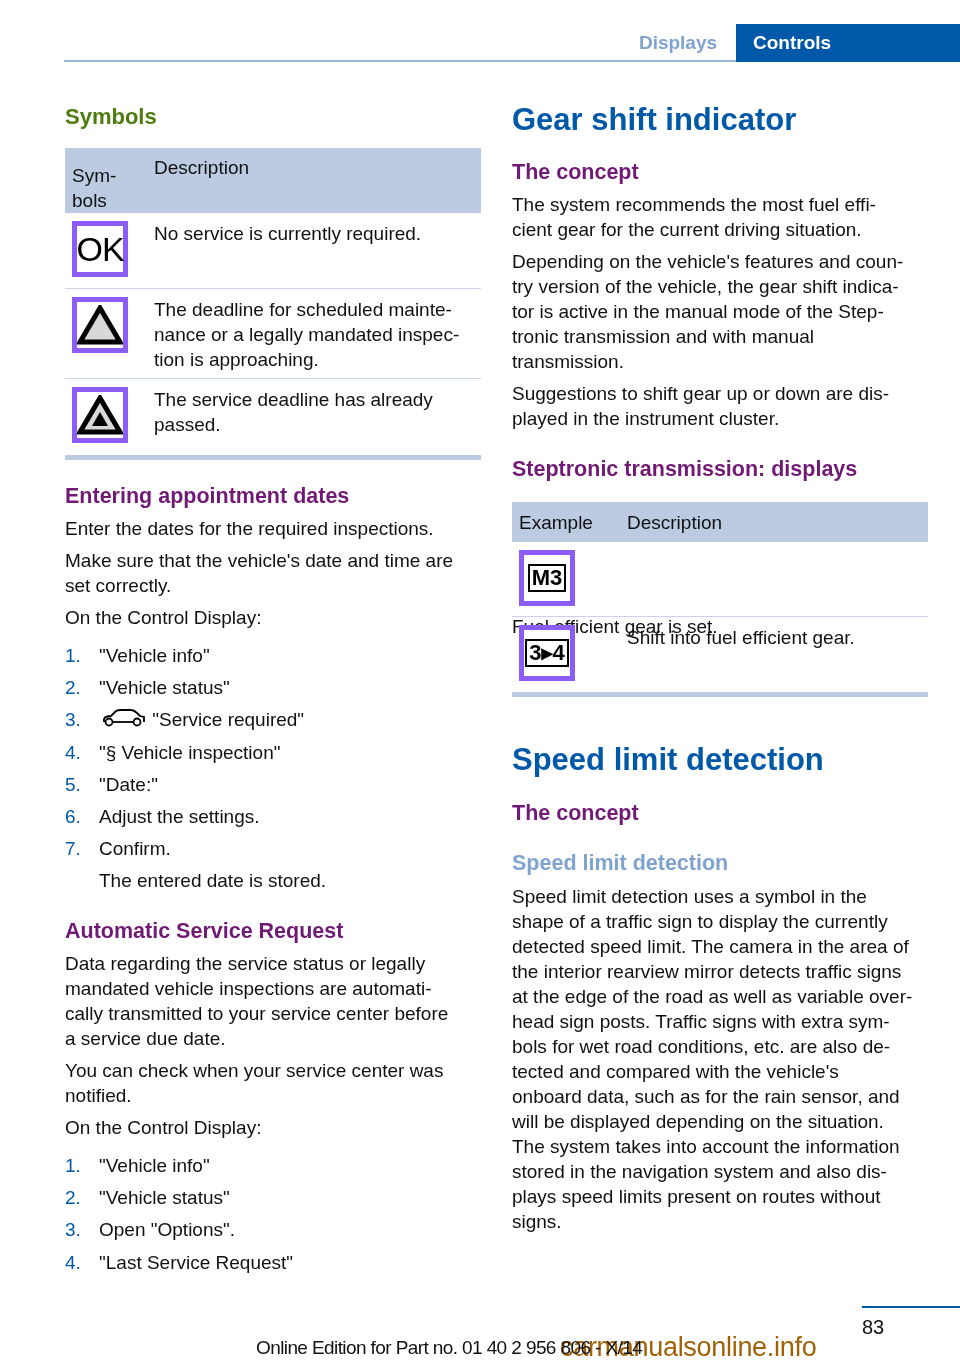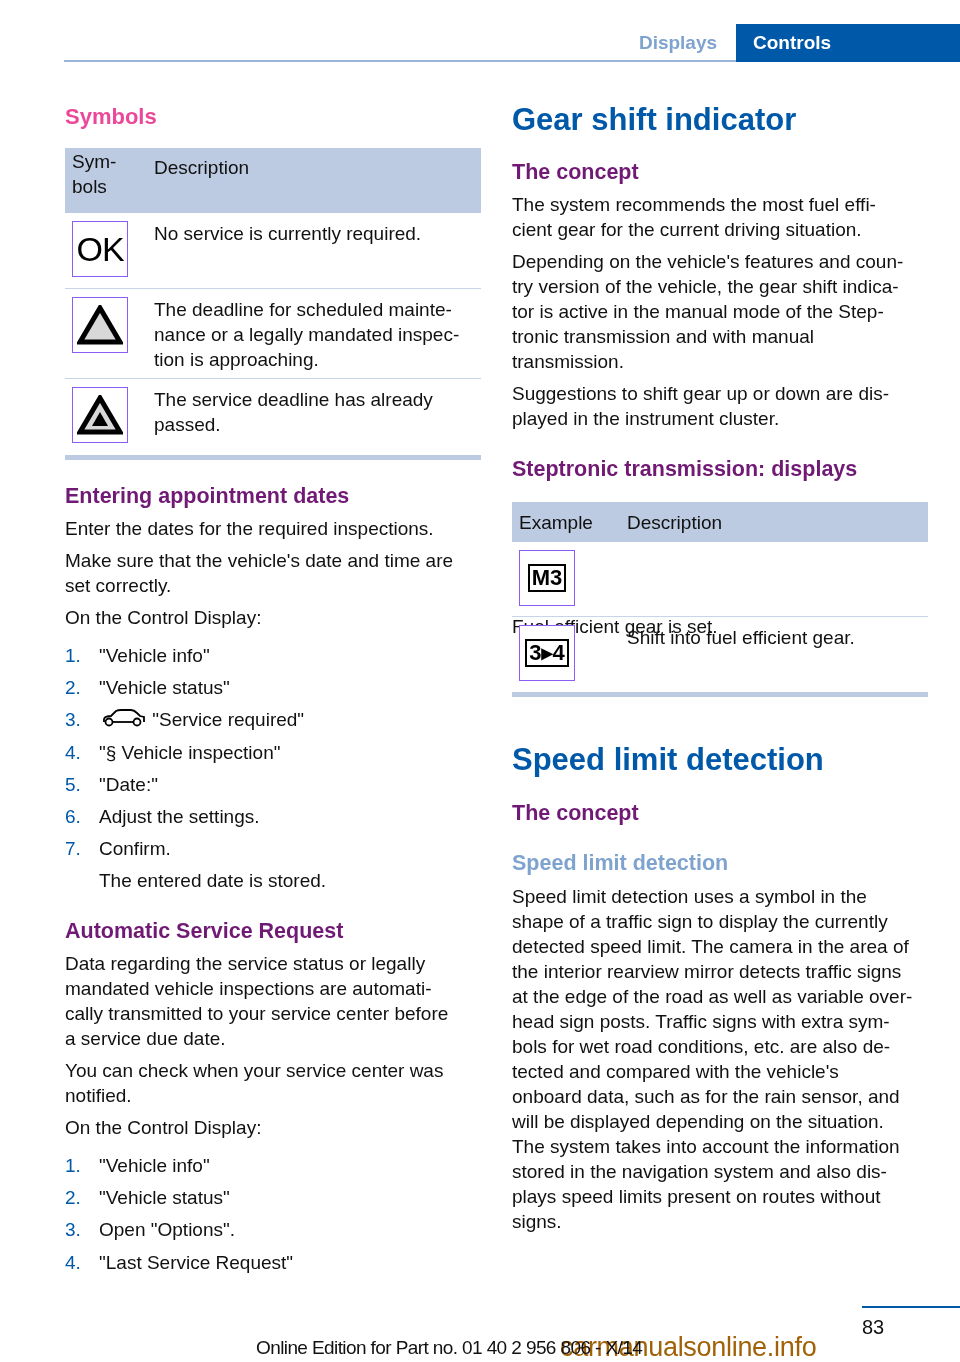--- a/index.html
+++ b/index.html
@@ -11,34 +11,34 @@
     .tab-displays { position: absolute; left: 620px; top: 24px; width: 116px; height: 38px; color: #7fa3cf; font-weight: bold; font-size: 19px; text-align: center; line-height: 38px; }
     .tab-controls { position: absolute; left: 736px; top: 24px; width: 224px; height: 38px; background: #0058a8; color: #fff; font-weight: bold; font-size: 19px; line-height: 38px; padding-left: 17px; }
 
     .col { position: absolute; top: 0; }
     .col-left { left: 65px; width: 416px; }
     .col-right { left: 512px; width: 416px; }
 
     .abs { position: absolute; left: 0; right: 0; }
     .p { line-height: 25px; }
 
-    .sym-title { color: #ec4899; font-weight: bold; font-size: 22px; }
+    .sym-title { color: #4d7c0f; font-weight: bold; font-size: 22px; }
     .h1 { color: #0058a8; font-weight: bold; font-size: 31px; }
     .h2 { color: #701a75; font-weight: bold; font-size: 21.5px; }
     .h3 { color: #7fa3cf; font-weight: bold; font-size: 21.5px; }
 
     
     .tbl { position: absolute; left: 0; right: 0; }
     .tbl-head { background: #bccbe2; display: flex; }
     .tbl-row { display: flex; border-bottom: 1.5px solid #c8d5e8; }
     .tbl-end { height: 5px; background: #bccbe2; }
     .c1 { width: 89px; padding-left: 7px; }
     .c2 { flex: 1; padding-right: 14px; }
 
-    .iconbox { width: 56px; height: 56px; border: 1px solid #8b5cf6; background: #fff; display: flex; align-items: center; justify-content: center; margin-top: 8px; }
+    .iconbox { width: 56px; height: 56px; border: 5px solid #8b5cf6; background: #fff; display: flex; align-items: center; justify-content: center; margin-top: 8px; }
 
     .ok-glyph { font-family: "Liberation Sans", sans-serif; font-size: 34px; color: #000; letter-spacing: -1px; }
     .gear-glyph { border: 2px solid #000; font-weight: bold; font-size: 22px; color: #000; padding: 0 2px; line-height: 24px; font-family: "Liberation Sans", sans-serif; }
 
     
     .list { position: absolute; left: 0; right: 0; }
     .li { display: flex; line-height: 32.2px; height: 32.2px; }
     .li .num { width: 34px; color: #0058a8; }
     .li .txt { flex: 1; }
     .li-note { padding-left: 34px; line-height: 32px; }
@@ -53,21 +53,21 @@
 
 <div class="hdr-line"></div>
 <div class="tab-displays">Displays</div>
 <div class="tab-controls">Controls</div>
 
 <div class="col col-left">
   <div class="abs sym-title" style="top:104px;">Symbols</div>
 
   <div class="tbl" style="top:148px;">
     <div class="tbl-head" style="height:65px;">
-      <div class="c1 p" style="padding-top:1px; white-space:pre-line;">Sym-
+      <div class="c1 p" style="padding-top:15px; white-space:pre-line;">Sym-
 bols</div>
       <div class="c2 p" style="padding-top:7px;">Description</div>
     </div>
     <div class="tbl-row" style="height:76px;">
       <div class="c1">
           <div class="iconbox">
             <span class="ok-glyph">OK</span>
           </div>
         </div>
       <div class="c2 p" style="padding-top:8px;">No service is currently required.</div>

